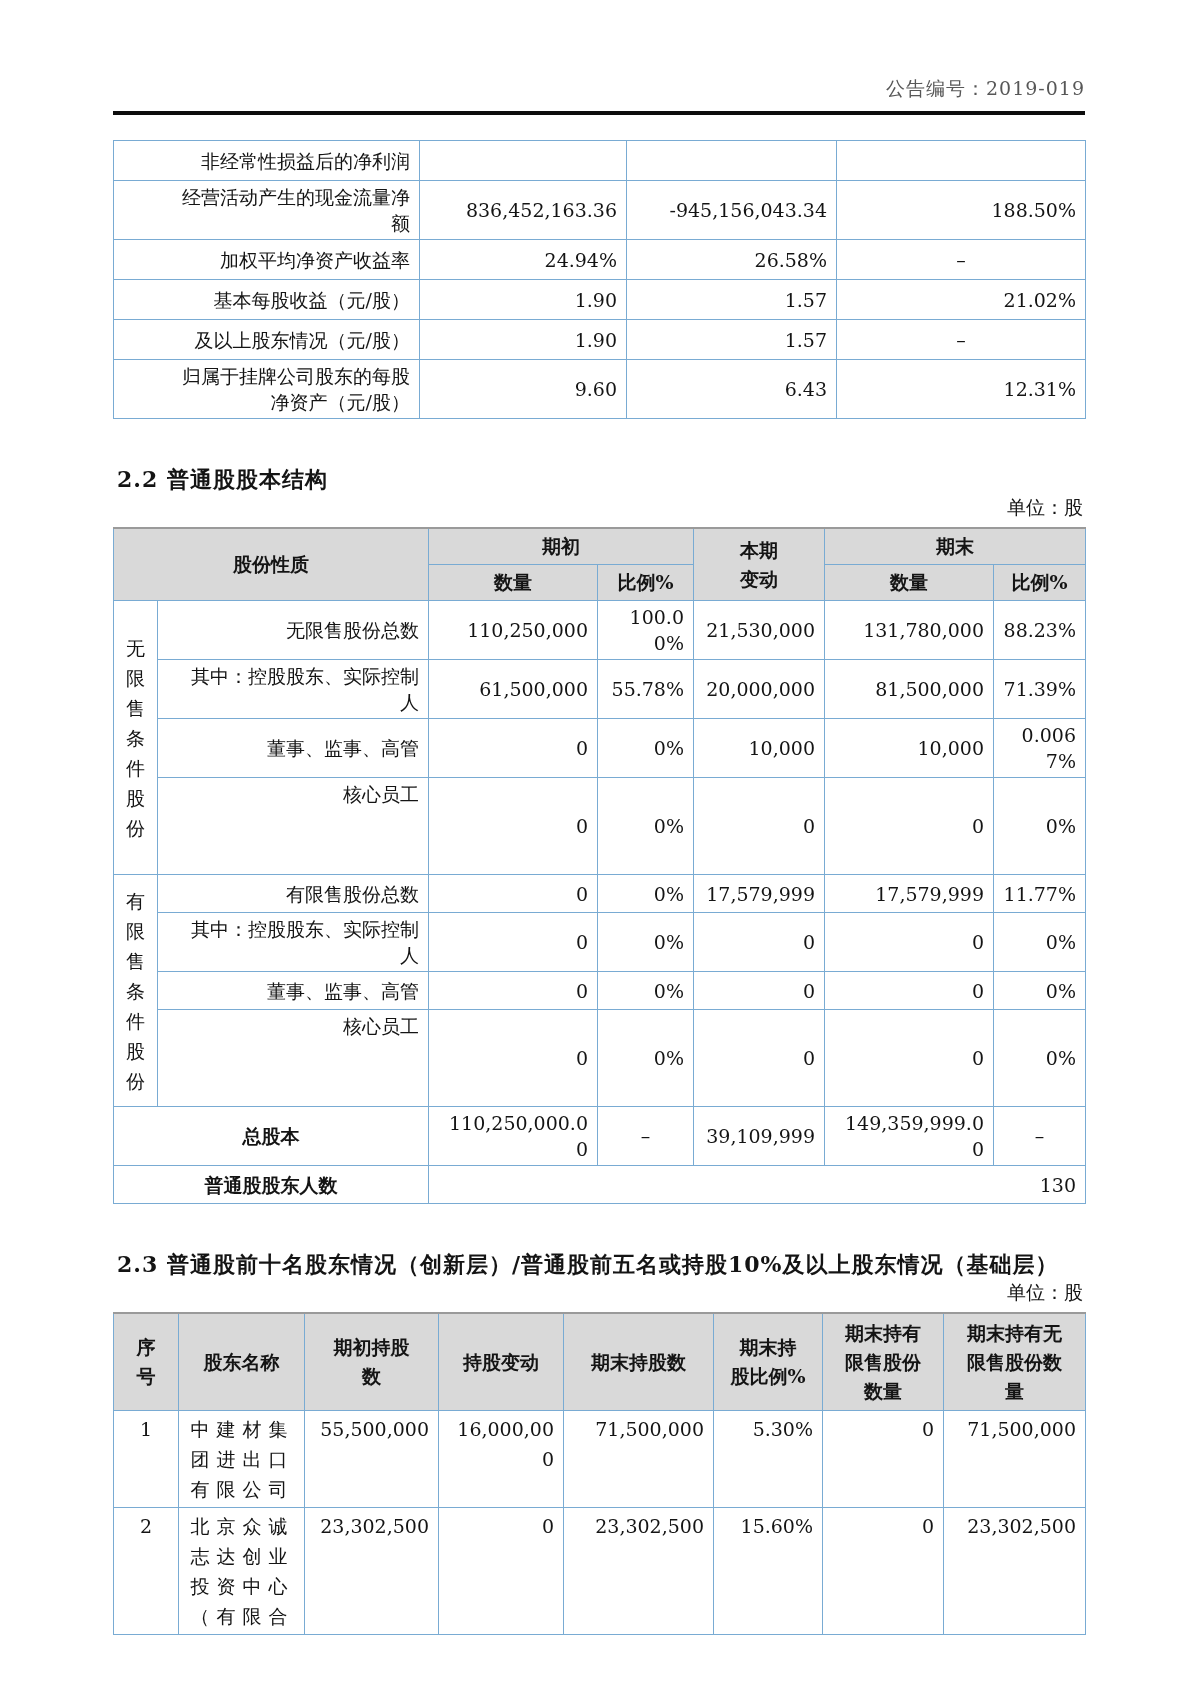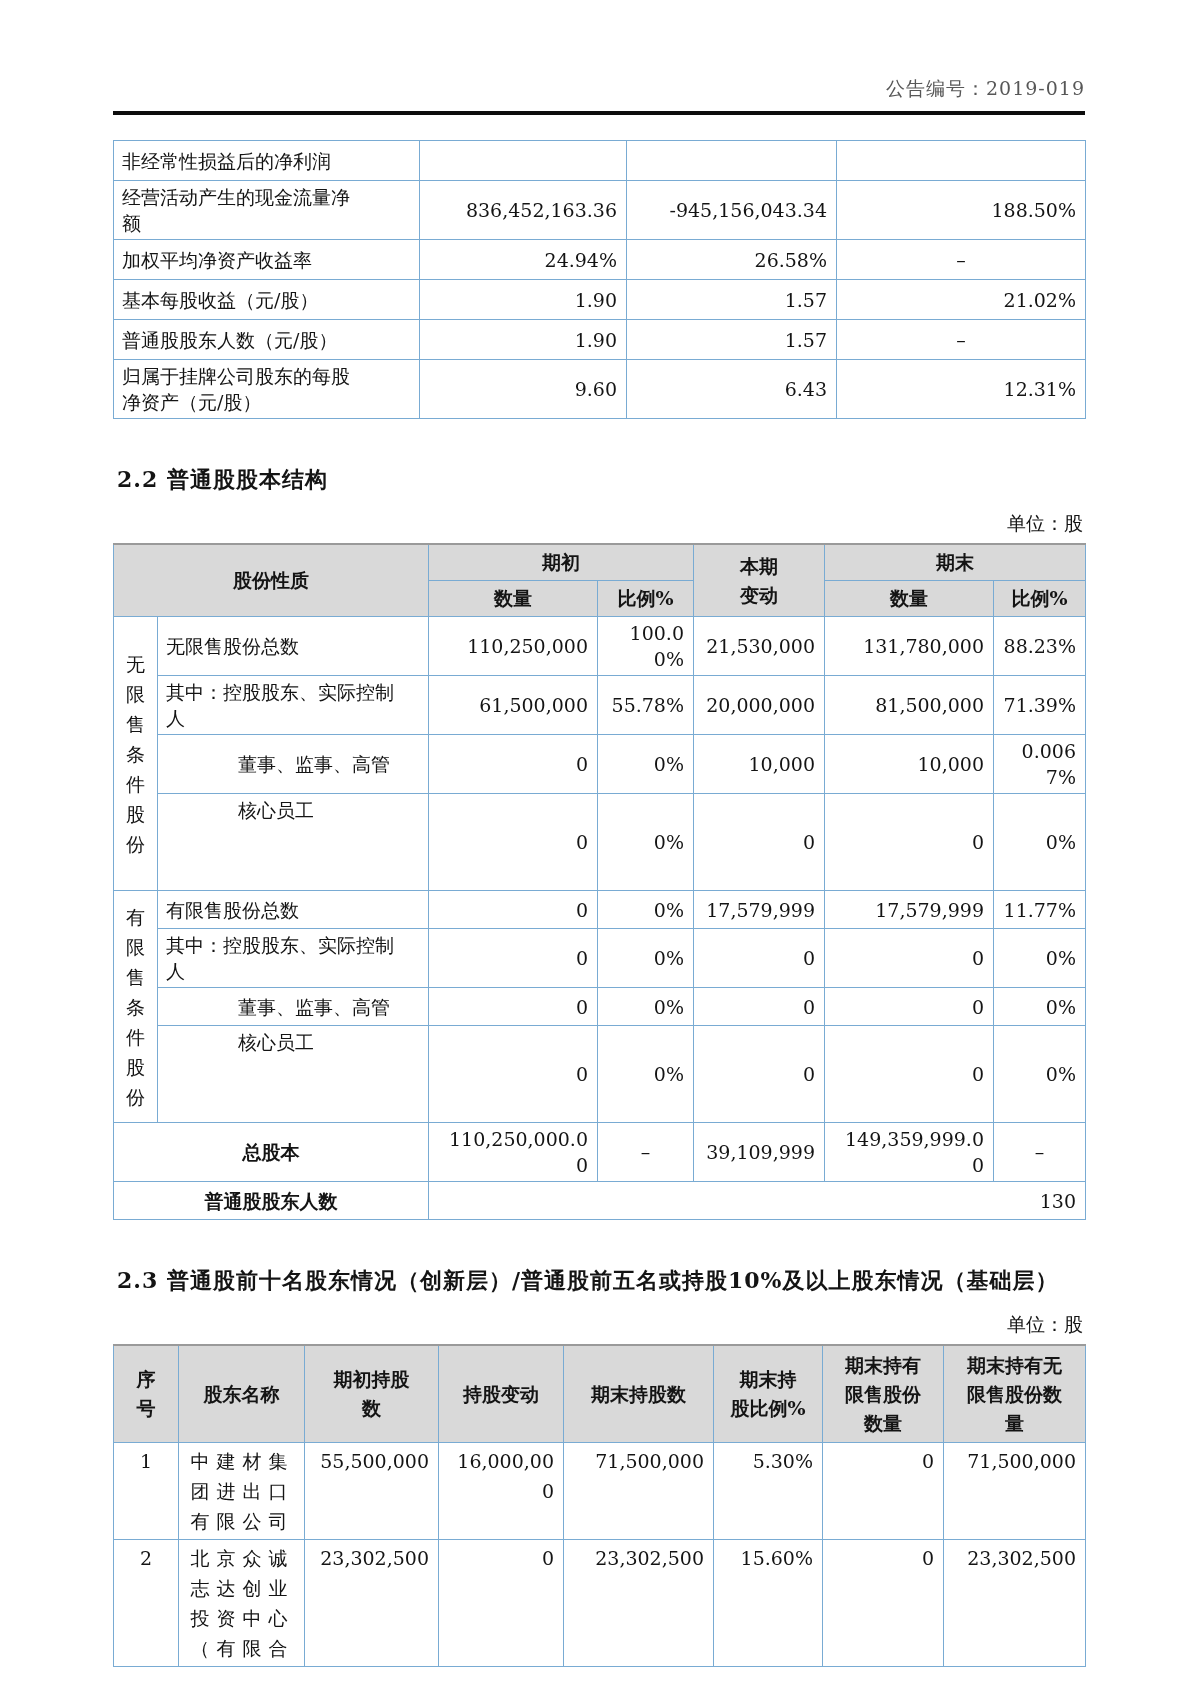--- a/index.html
+++ b/index.html
@@ -11,34 +11,34 @@
   .announce{padding-top:76px;text-align:right;font-size:19px;color:#575757;letter-spacing:1px;}
   .rule{height:4px;background:#0d0d0d;margin-top:9px;}
 
   table{border-collapse:collapse;table-layout:fixed;width:972px;}
   td{
     border:1.5px solid #79abd3;font-size:19px;line-height:26px;
     padding:3px 9px;vertical-align:middle;overflow:hidden;word-break:break-all;
   }
   .num{text-align:right;}
   .ctr{text-align:center;}
-  .lbl{text-align:left;white-space:pre-line;padding-left:8px;}
+  .lbl{text-align:right;white-space:pre-line;padding-left:8px;}
   .bold{font-weight:bold;}
   .top{vertical-align:top;}
   .indent{padding-left:80px;margin-top:48px;}
   .h{
     background:#d9d9d9;font-weight:bold;text-align:center;white-space:pre-line;
     line-height:29px;
   }
 
   .t1{margin-top:25px;}
   .t1 td{height:33px;}
 
   h2.sec{font-size:22px;font-weight:bold;margin:46px 0 0 4px;letter-spacing:1px;}
-  .unit{text-align:right;font-size:19px;margin:16px 2px 6px 0;}
+  .unit{text-align:right;font-size:19px;margin:0 2px 6px 0;}
 
   .t2 thead td{height:29px;}
   .t2 tbody td{height:31px;}
   .t2 tr.tall td{height:90px;}
   .vside{
     text-align:center;white-space:pre-line;line-height:30px;
     padding:3px 0;font-size:19px;
   }
   .t2 .t2top{border-top:2px solid #9a9a9a;}
   .t3 .t3top{border-top:2px solid #9a9a9a;}
@@ -83,21 +83,21 @@
             <td class="num">26.58%</td>
             <td class="ctr">–</td>
           </tr>
           <tr>
             <td class="lbl">基本每股收益（元/股）</td>
             <td class="num">1.90</td>
             <td class="num">1.57</td>
             <td class="num">21.02%</td>
           </tr>
           <tr>
-            <td class="lbl">普通股股东人数（元/股）</td>
+            <td class="lbl">及以上股东情况（元/股）</td>
             <td class="num">1.90</td>
             <td class="num">1.57</td>
             <td class="ctr">–</td>
           </tr>
           <tr>
             <td class="lbl">归属于挂牌公司股东的每股
 净资产（元/股）</td>
             <td class="num">9.60</td>
             <td class="num">6.43</td>
             <td class="num">12.31%</td>

